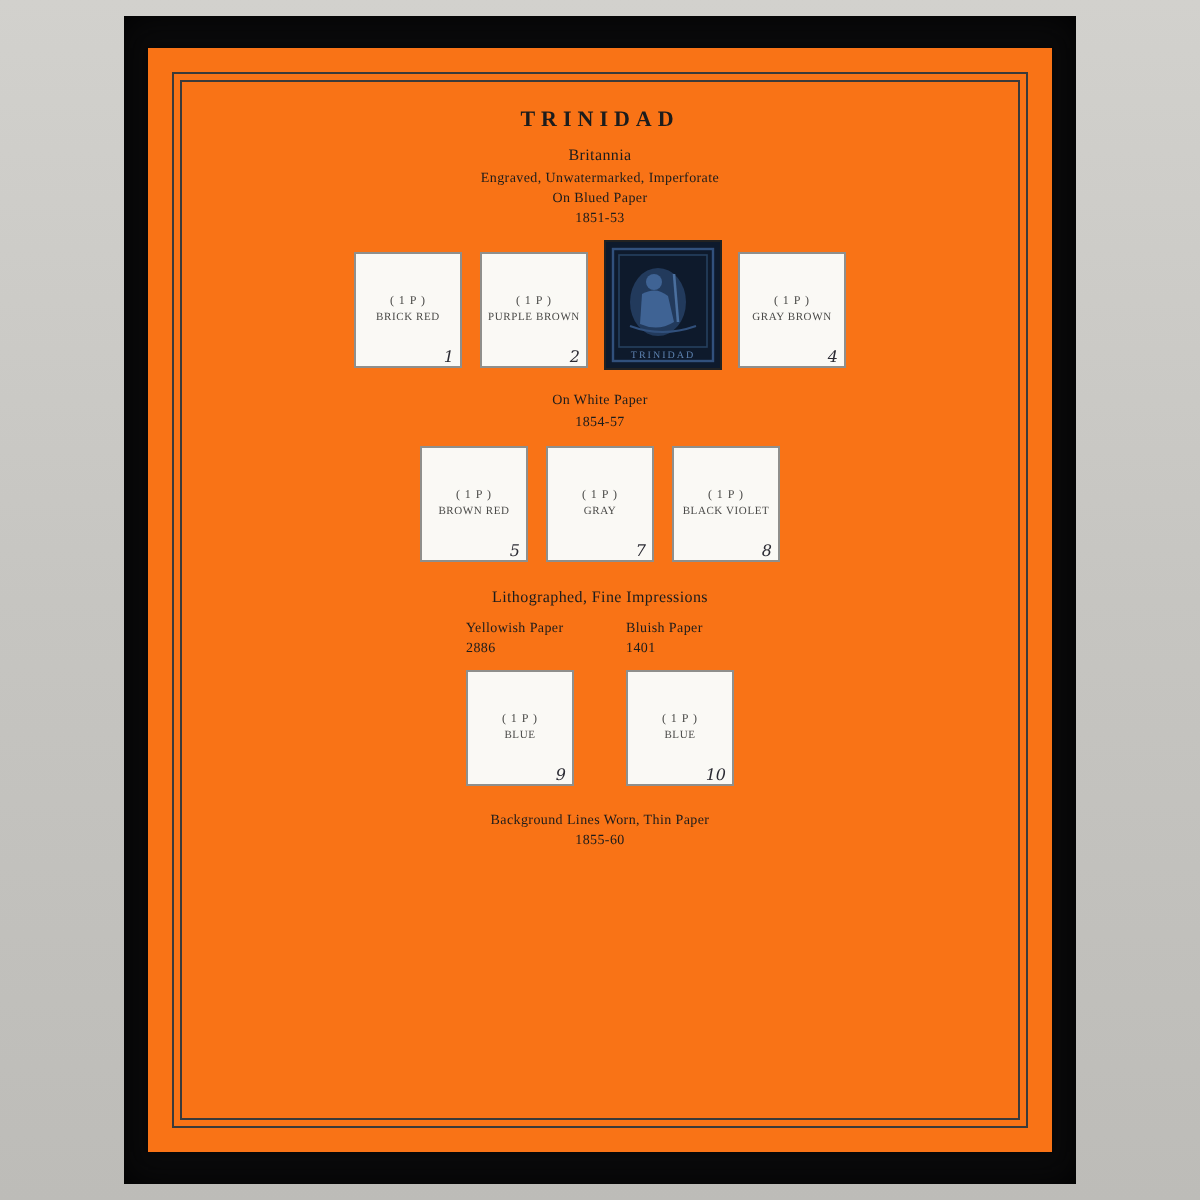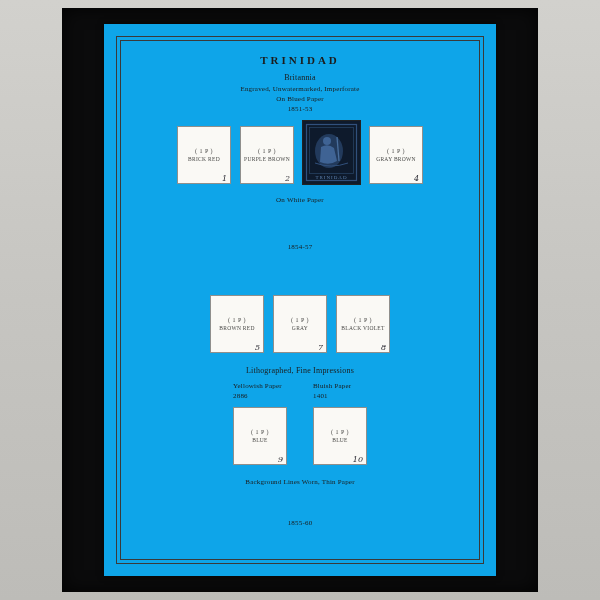--- a/index.html
+++ b/index.html
@@ -15,22 +15,22 @@
     background:linear-gradient(180deg,#d2d1cd 0%,#c6c5c1 50%,#bdbcb8 100%);
   }
   .mat {
     position:absolute; top:8px; bottom:8px; left:62px; right:62px;
     background:#0b0b0c;
     display:flex; align-items:center; justify-content:center;
     box-shadow: inset 0 0 18px rgba(0,0,0,.9);
   }
   .album-page {
     position:relative;
-    width:392px; height:552px;
-    background:#0ea5e9;
+    width:452px; height:552px;
+    background:#f97316;
     box-shadow:0 0 6px rgba(0,0,0,.6);
   }
   .page-frame-outer {
     position:absolute; inset:12px;
     border:1px solid #3a3a3a;
     pointer-events:none;
   }
   .page-frame-inner {
     position:absolute; inset:16px;
     border:1px solid #3a3a3a;
@@ -42,23 +42,23 @@
     color:#1c1c1c;
   }
   .page-title {
     margin-top:8px;
     font-size:11px; font-weight:bold; letter-spacing:3px;
   }
   .hline { font-size:7px; line-height:1.45; letter-spacing:.2px; text-align:center; }
   .hline-big { font-size:8px; line-height:1.5; }
   .section { display:flex; flex-direction:column; align-items:center; }
   .sec1 { margin-top:6px; }
-  .sec2 { margin-top:11px;gap:36px; }
+  .sec2 { margin-top:11px; }
   .sec3 { margin-top:12px; }
-  .sec4 { margin-top:12px;gap:31px; }
+  .sec4 { margin-top:12px; }
   .box-row { display:flex; gap:9px; margin-top:7px; align-items:flex-end; }
   .box {
     position:relative;
     width:54px; height:58px;
     border:1px solid #8f8f8c;
     background:#faf9f5;
     display:flex; flex-direction:column; align-items:center; justify-content:center;
   }
   .box .denom { font-size:6px; letter-spacing:.5px; color:#4a4a48; }
   .box .clr { font-size:5.5px; letter-spacing:.3px; color:#4a4a48; margin-top:2px; text-align:center; padding:0 2px; }

